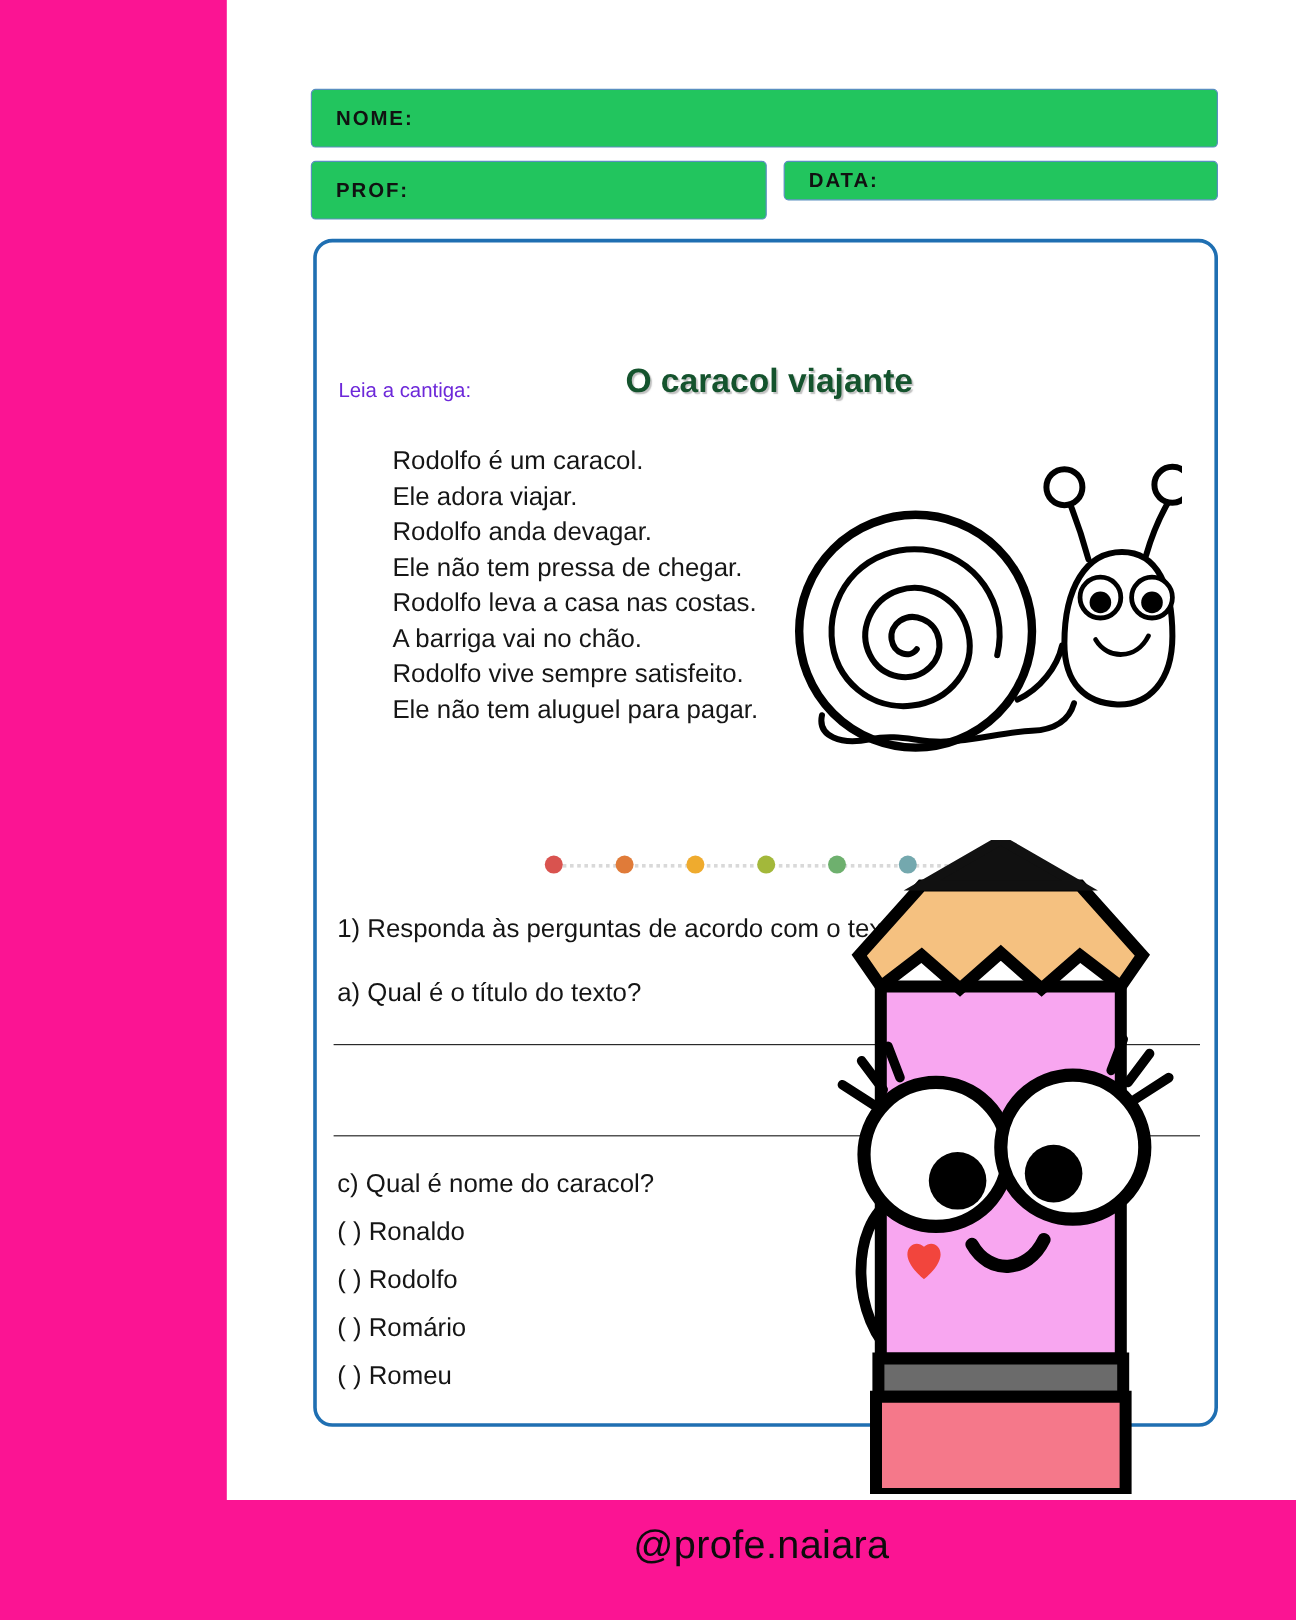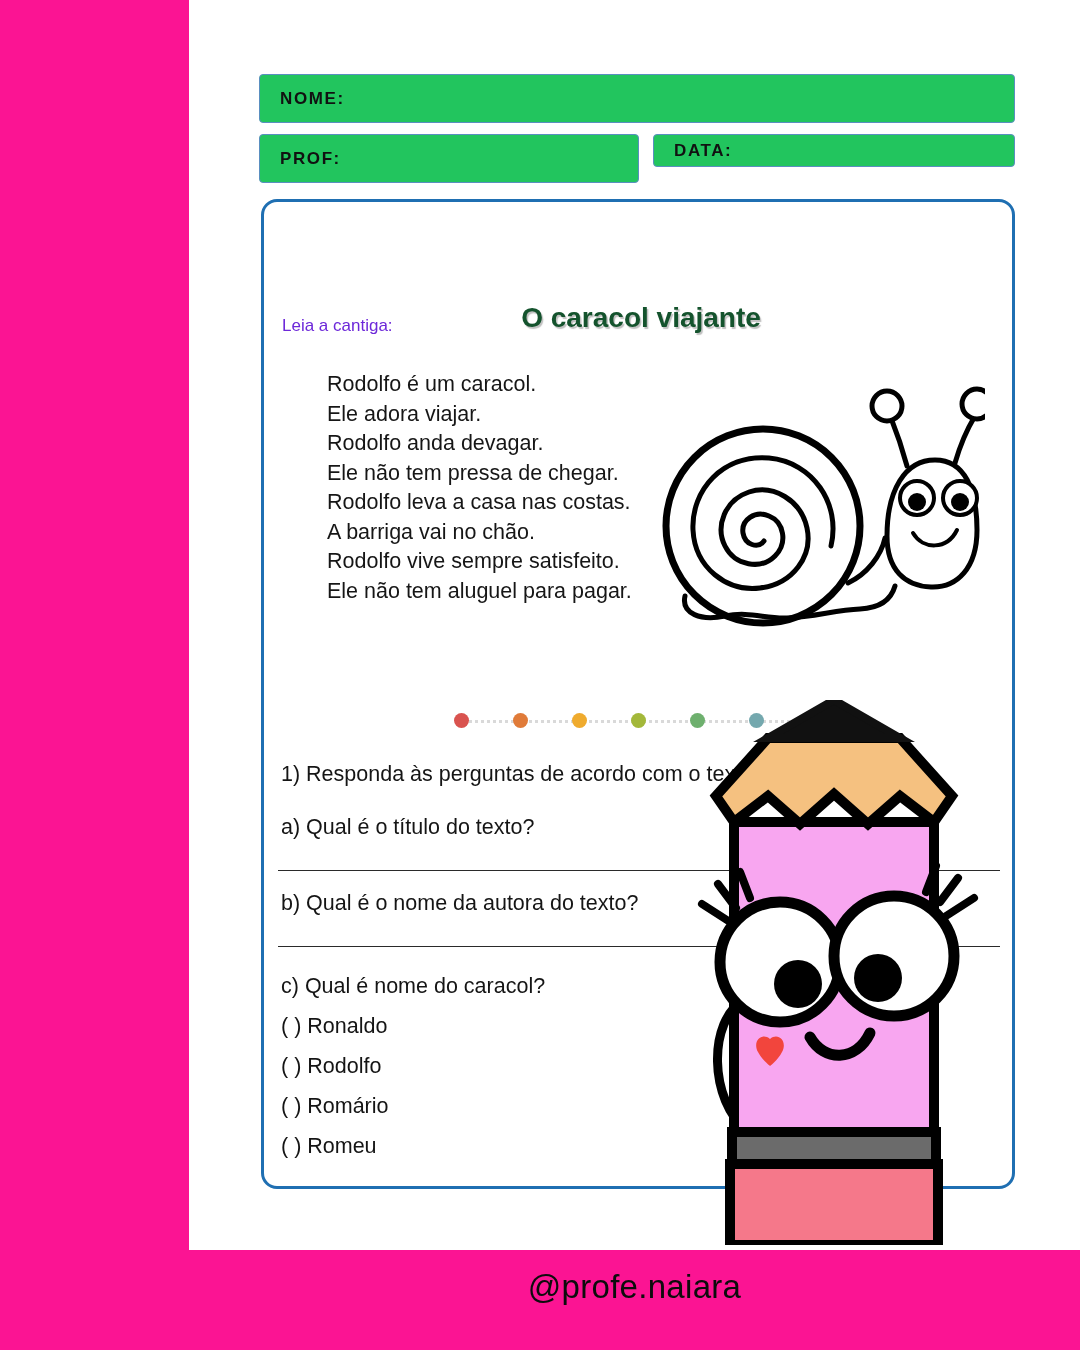--- a/index.html
+++ b/index.html
@@ -233,21 +233,20 @@
       <div class="bead" id="bead-2" style="background: rgb(239, 171, 46); left: 118px;"></div>
       <div class="bead" id="bead-3" style="background: rgb(163, 184, 58); left: 177px;"></div>
       <div class="bead" id="bead-4" style="background: rgb(110, 176, 110); left: 236px;"></div>
       <div class="bead" id="bead-5" style="background: rgb(116, 168, 174); left: 295px;"></div>
       <div class="bead" id="bead-6" style="background: rgb(58, 166, 214); left: 354px;"></div>
     </div>
 
     <div class="qtext" id="q1">1) Responda às perguntas de acordo com o texto.</div>
     <div class="qtext" id="qa">a) Qual é o título do texto?</div>
     <div class="answer-line" id="line-a"></div>
-    <div class="qtext" id="qb">b) Qual é o nome da autora do texto?</div>
     <div class="answer-line" id="line-b"></div>
     <div class="qtext" id="qc">c) Qual é nome do caracol?</div>
 
     <div class="option" id="opt-0">(    ) Ronaldo</div>
     <div class="option" id="opt-1">(    ) Rodolfo</div>
     <div class="option" id="opt-2">(    ) Romário</div>
     <div class="option" id="opt-3">(    ) Romeu</div>
   </div>
 
   <svg id="snail" viewBox="0 0 330 262">

